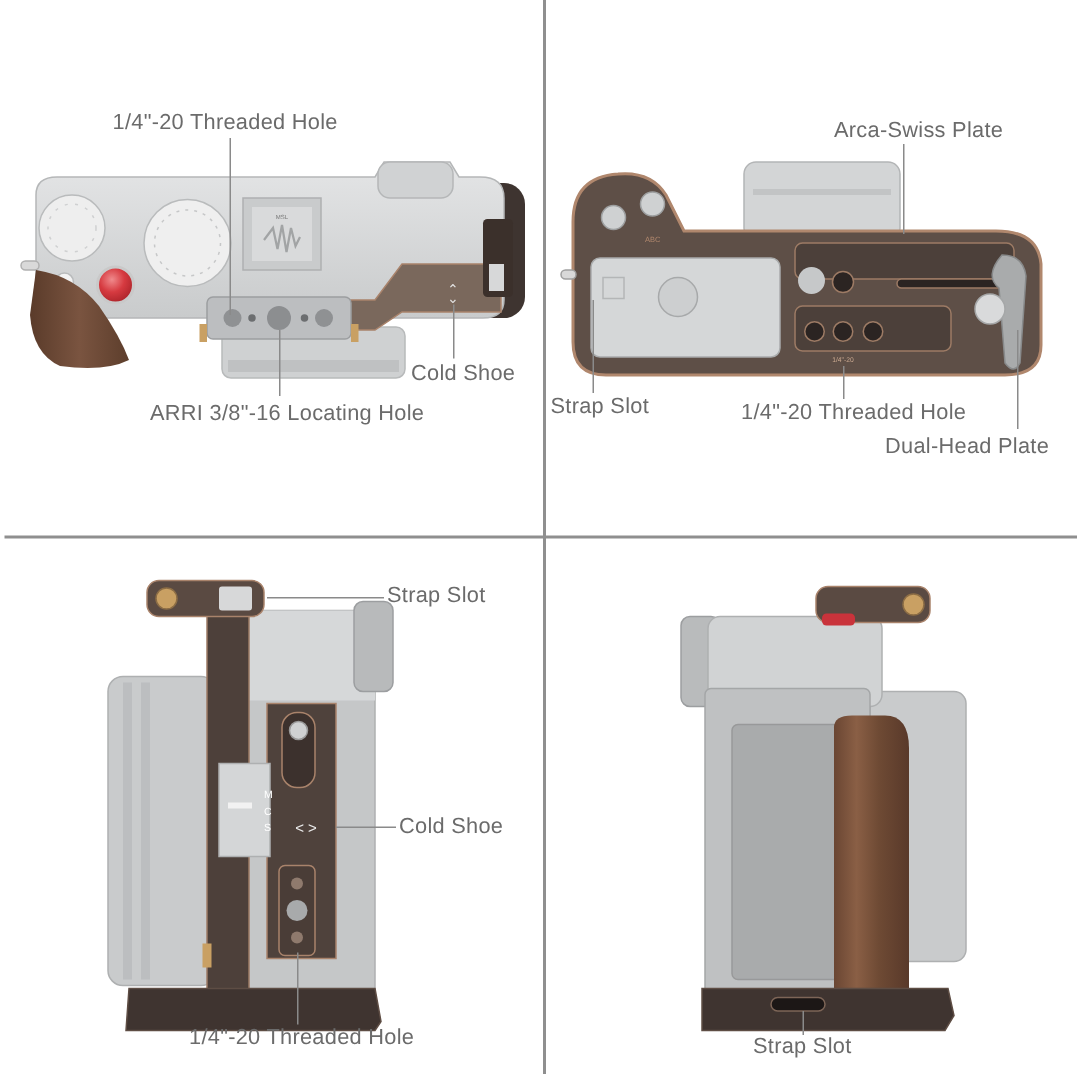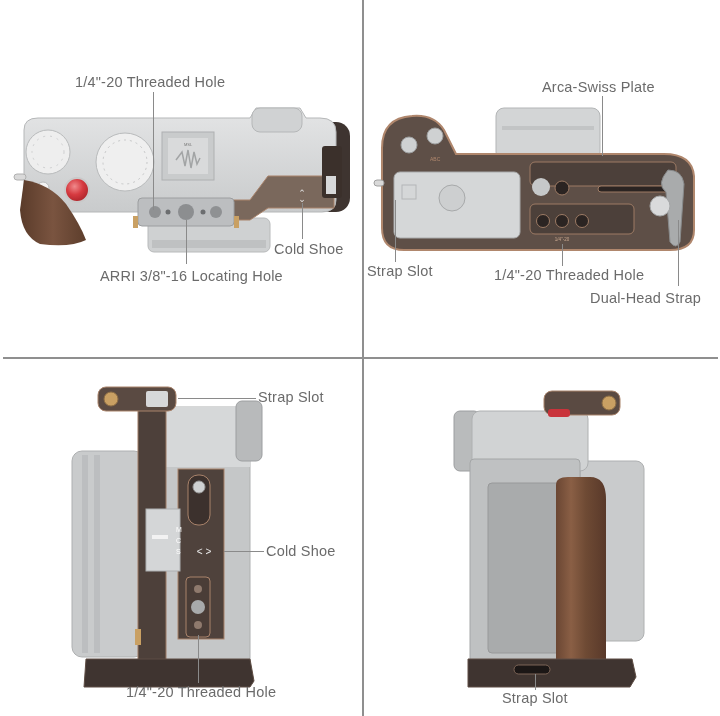--- a/index.html
+++ b/index.html
@@ -118,24 +118,24 @@
 
     <path d="M304 170 Q318 170 320 184 L316 242 Q312 250 306 242 L302 192 Q292 184 304 170 Z" fill="#a9abac" stroke="#888a8b"></path>
     <circle cx="296" cy="206" r="10" fill="#d9dadb" stroke="#a5a7a8"></circle>
 
     <rect x="10" y="180" width="10" height="6" rx="3" fill="#d9d9d9" stroke="#a0a0a0"></rect>
   </svg>
   <div class="leader" style="left:238px;top:96px;width:1px;height:60px;"></div>
   <div class="leader" style="left:31px;top:200px;width:1px;height:62px;"></div>
   <div class="leader" style="left:198px;top:244px;width:1px;height:22px;"></div>
   <div class="leader" style="left:314px;top:220px;width:1px;height:66px;"></div>
-  <div class="label" style="left:178px;top:79px;">Arca-Swiss Plate</div>
+  <div class="label" style="left:192px;top:79px;">Arca-Swiss Plate</div>
   <div class="label" style="left:3px;top:263px;">Strap Slot</div>
   <div class="label" style="left:130px;top:267px;">1/4"-20 Threaded Hole</div>
-  <div class="label" style="left:226px;top:290px;">Dual-Head Strap</div>
+  <div class="label" style="left:226px;top:290px;">Dual-Head Plate</div>
 </div>
 
 <div class="panel" style="left:0;top:359px;width:362px;height:357px;">
   <svg width="362" height="357" viewBox="0 0 362 357">
 
     <rect x="72" y="92" width="72" height="206" rx="10" fill="#c9cbcc" stroke="#aeb0b1"></rect>
     <rect x="82" y="96" width="6" height="198" fill="#bcbec0"></rect>
     <rect x="94" y="96" width="6" height="198" fill="#bcbec0"></rect>
 
     <rect x="160" y="48" width="90" height="262" rx="6" fill="#c5c7c8" stroke="#aeb0b1"></rect>

